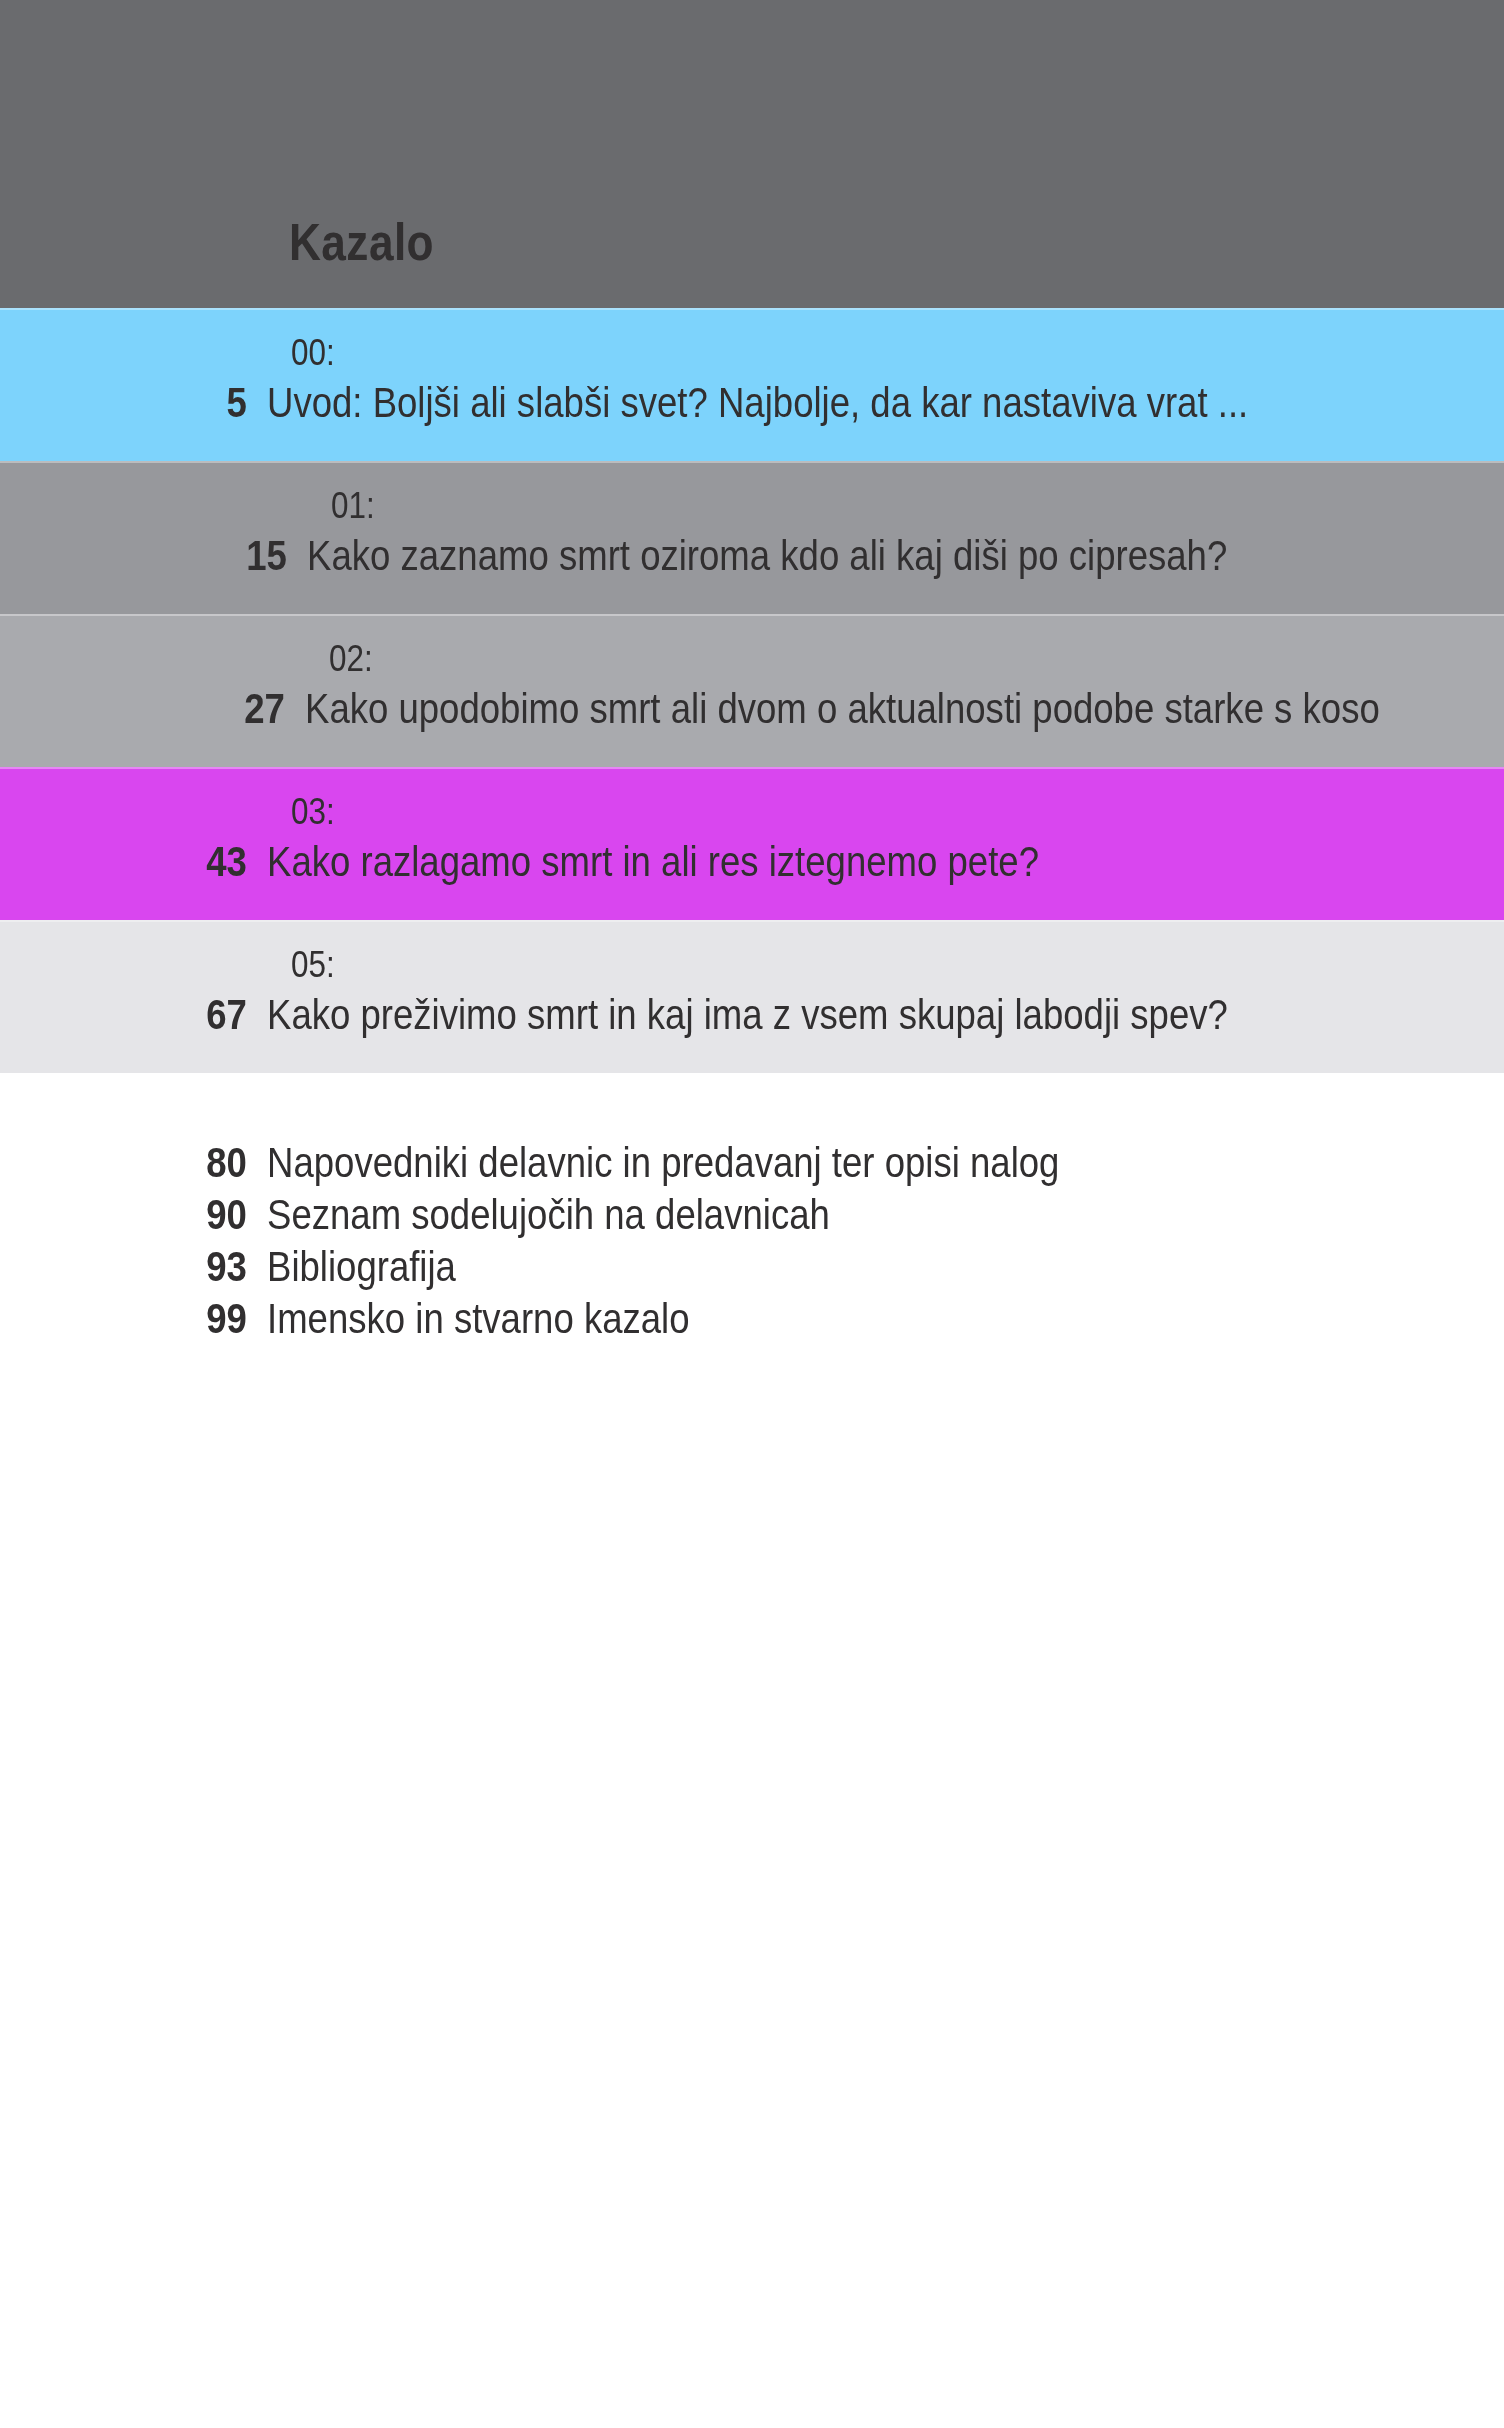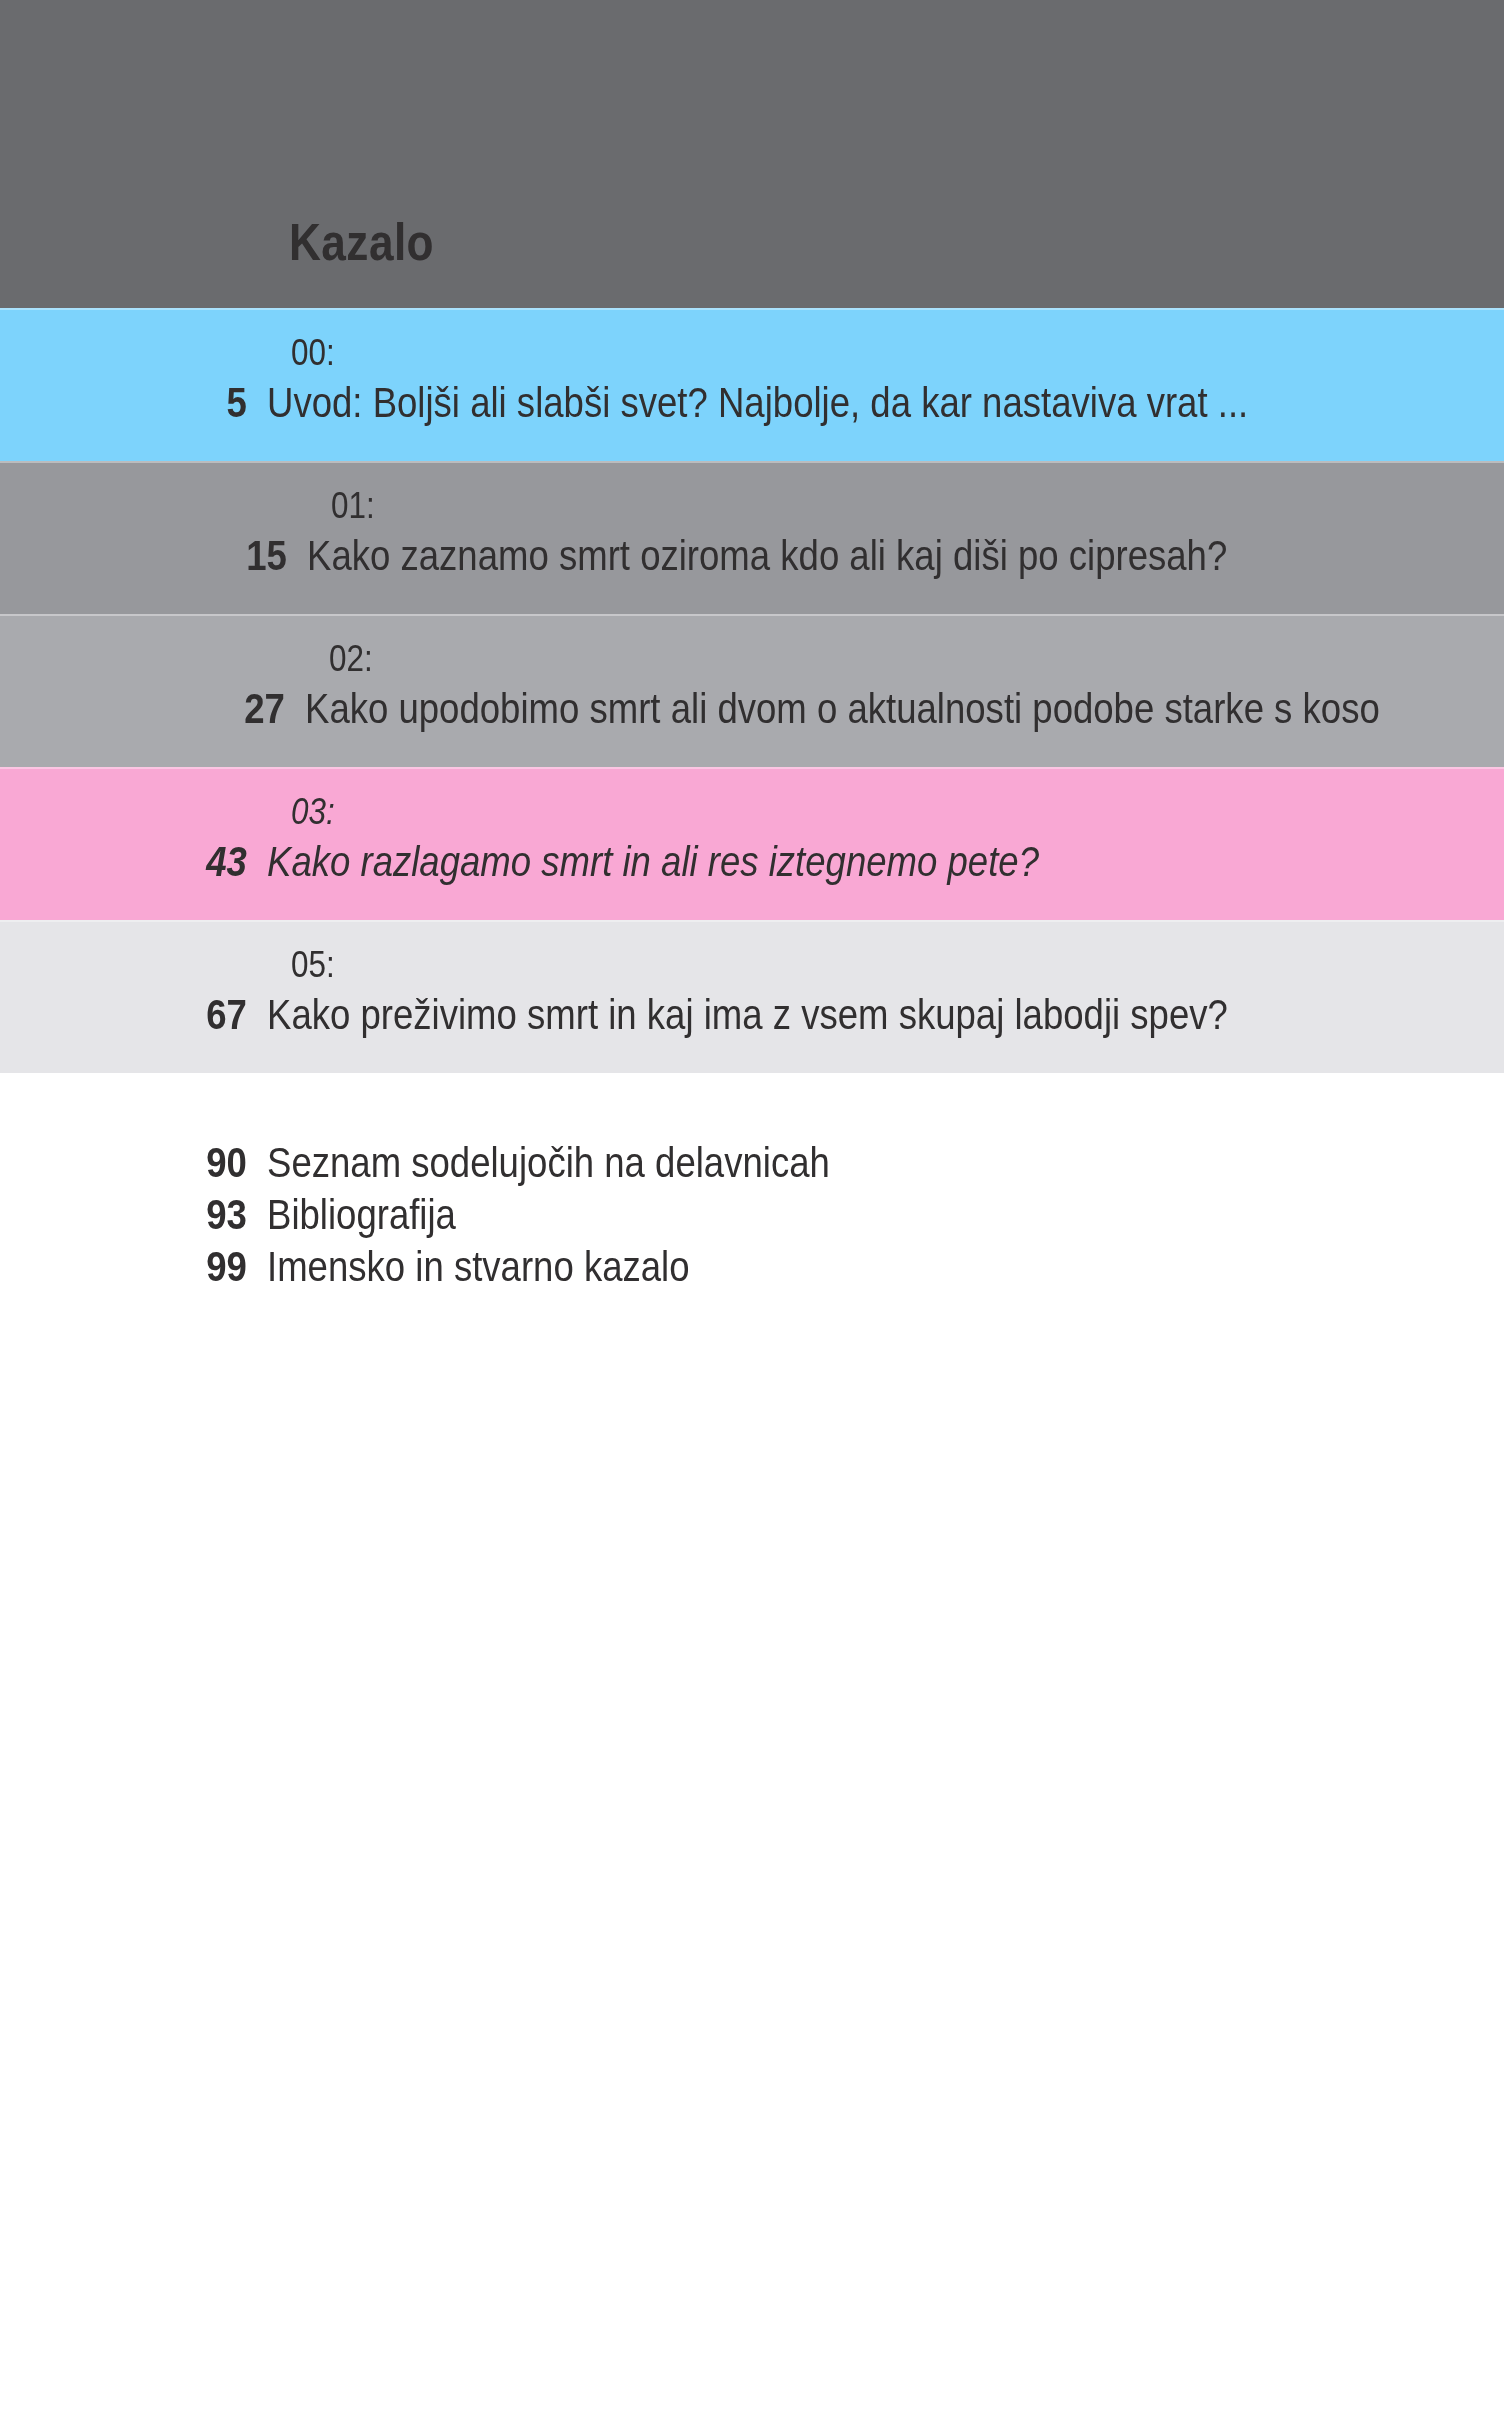--- a/index.html
+++ b/index.html
@@ -111,39 +111,43 @@
   </section>
 
   <section class="band chapter-band" style="background: rgb(169, 170, 174); padding-left: 38px;">
     <div class="chap-label"><span class="cond">02:</span></div>
     <div class="row">
       <div class="num"><span class="cond cond-r">27</span></div>
       <div class="title"><span class="cond">Kako upodobimo smrt ali dvom o aktualnosti podobe starke s koso</span></div>
     </div>
   </section>
 
-  <section class="band chapter-band" style="background: #f9a8d4; font-style: italic;">
+  <section class="band chapter-band" style="background: #d946ef;">
     <div class="chap-label"><span class="cond">03:</span></div>
     <div class="row">
       <div class="num"><span class="cond cond-r">43</span></div>
       <div class="title"><span class="cond">Kako razlagamo smrt in ali res iztegnemo pete?</span></div>
     </div>
   </section>
 
 
   <section class="band chapter-band" style="background: rgb(229, 229, 232);">
     <div class="chap-label"><span class="cond">05:</span></div>
     <div class="row">
       <div class="num"><span class="cond cond-r">67</span></div>
       <div class="title"><span class="cond">Kako preživimo smrt in kaj ima z vsem skupaj labodji spev?</span></div>
     </div>
   </section>
 
   <section class="backmatter">
     <div class="bm-row">
+      <div class="num"><span class="cond cond-r">80</span></div>
+      <div class="title"><span class="cond">Napovedniki delavnic in predavanj ter opisi nalog</span></div>
+    </div>
+    <div class="bm-row">
       <div class="num"><span class="cond cond-r">90</span></div>
       <div class="title"><span class="cond">Seznam sodelujočih na delavnicah</span></div>
     </div>
     <div class="bm-row">
       <div class="num"><span class="cond cond-r">93</span></div>
       <div class="title"><span class="cond">Bibliografija</span></div>
     </div>
     <div class="bm-row">
       <div class="num"><span class="cond cond-r">99</span></div>
       <div class="title"><span class="cond">Imensko in stvarno kazalo</span></div>

